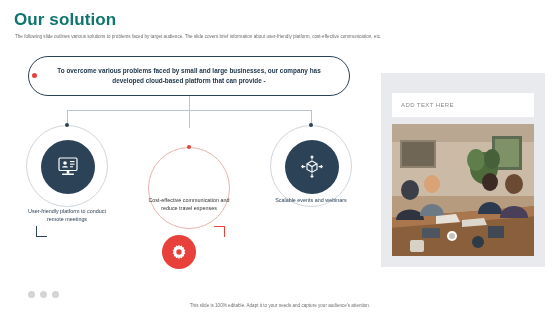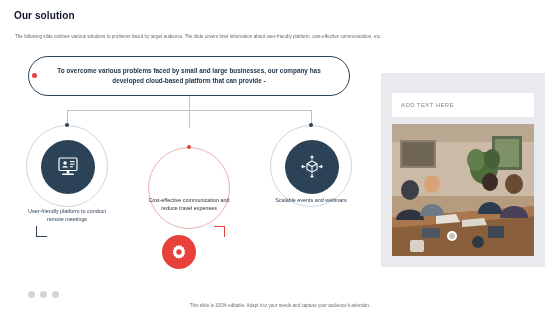--- a/index.html
+++ b/index.html
@@ -13,23 +13,23 @@
     font-family: "Liberation Sans", sans-serif;
     overflow: hidden;
     position: relative;
   }
 
   
   .title {
     position: absolute;
     left: 14px;
     top: 10px;
-    font-size: 10px;
+    font-size: 17px;
     font-weight: bold;
-    color: #0f172a;
+    color: #0f766e;
     letter-spacing: 0.1px;
     text-align: right;
   }
   .subtitle {
     position: absolute;
     left: 15px;
     top: 33px;
     width: 500px;
     font-size: 4.6px;
     line-height: 7px;

